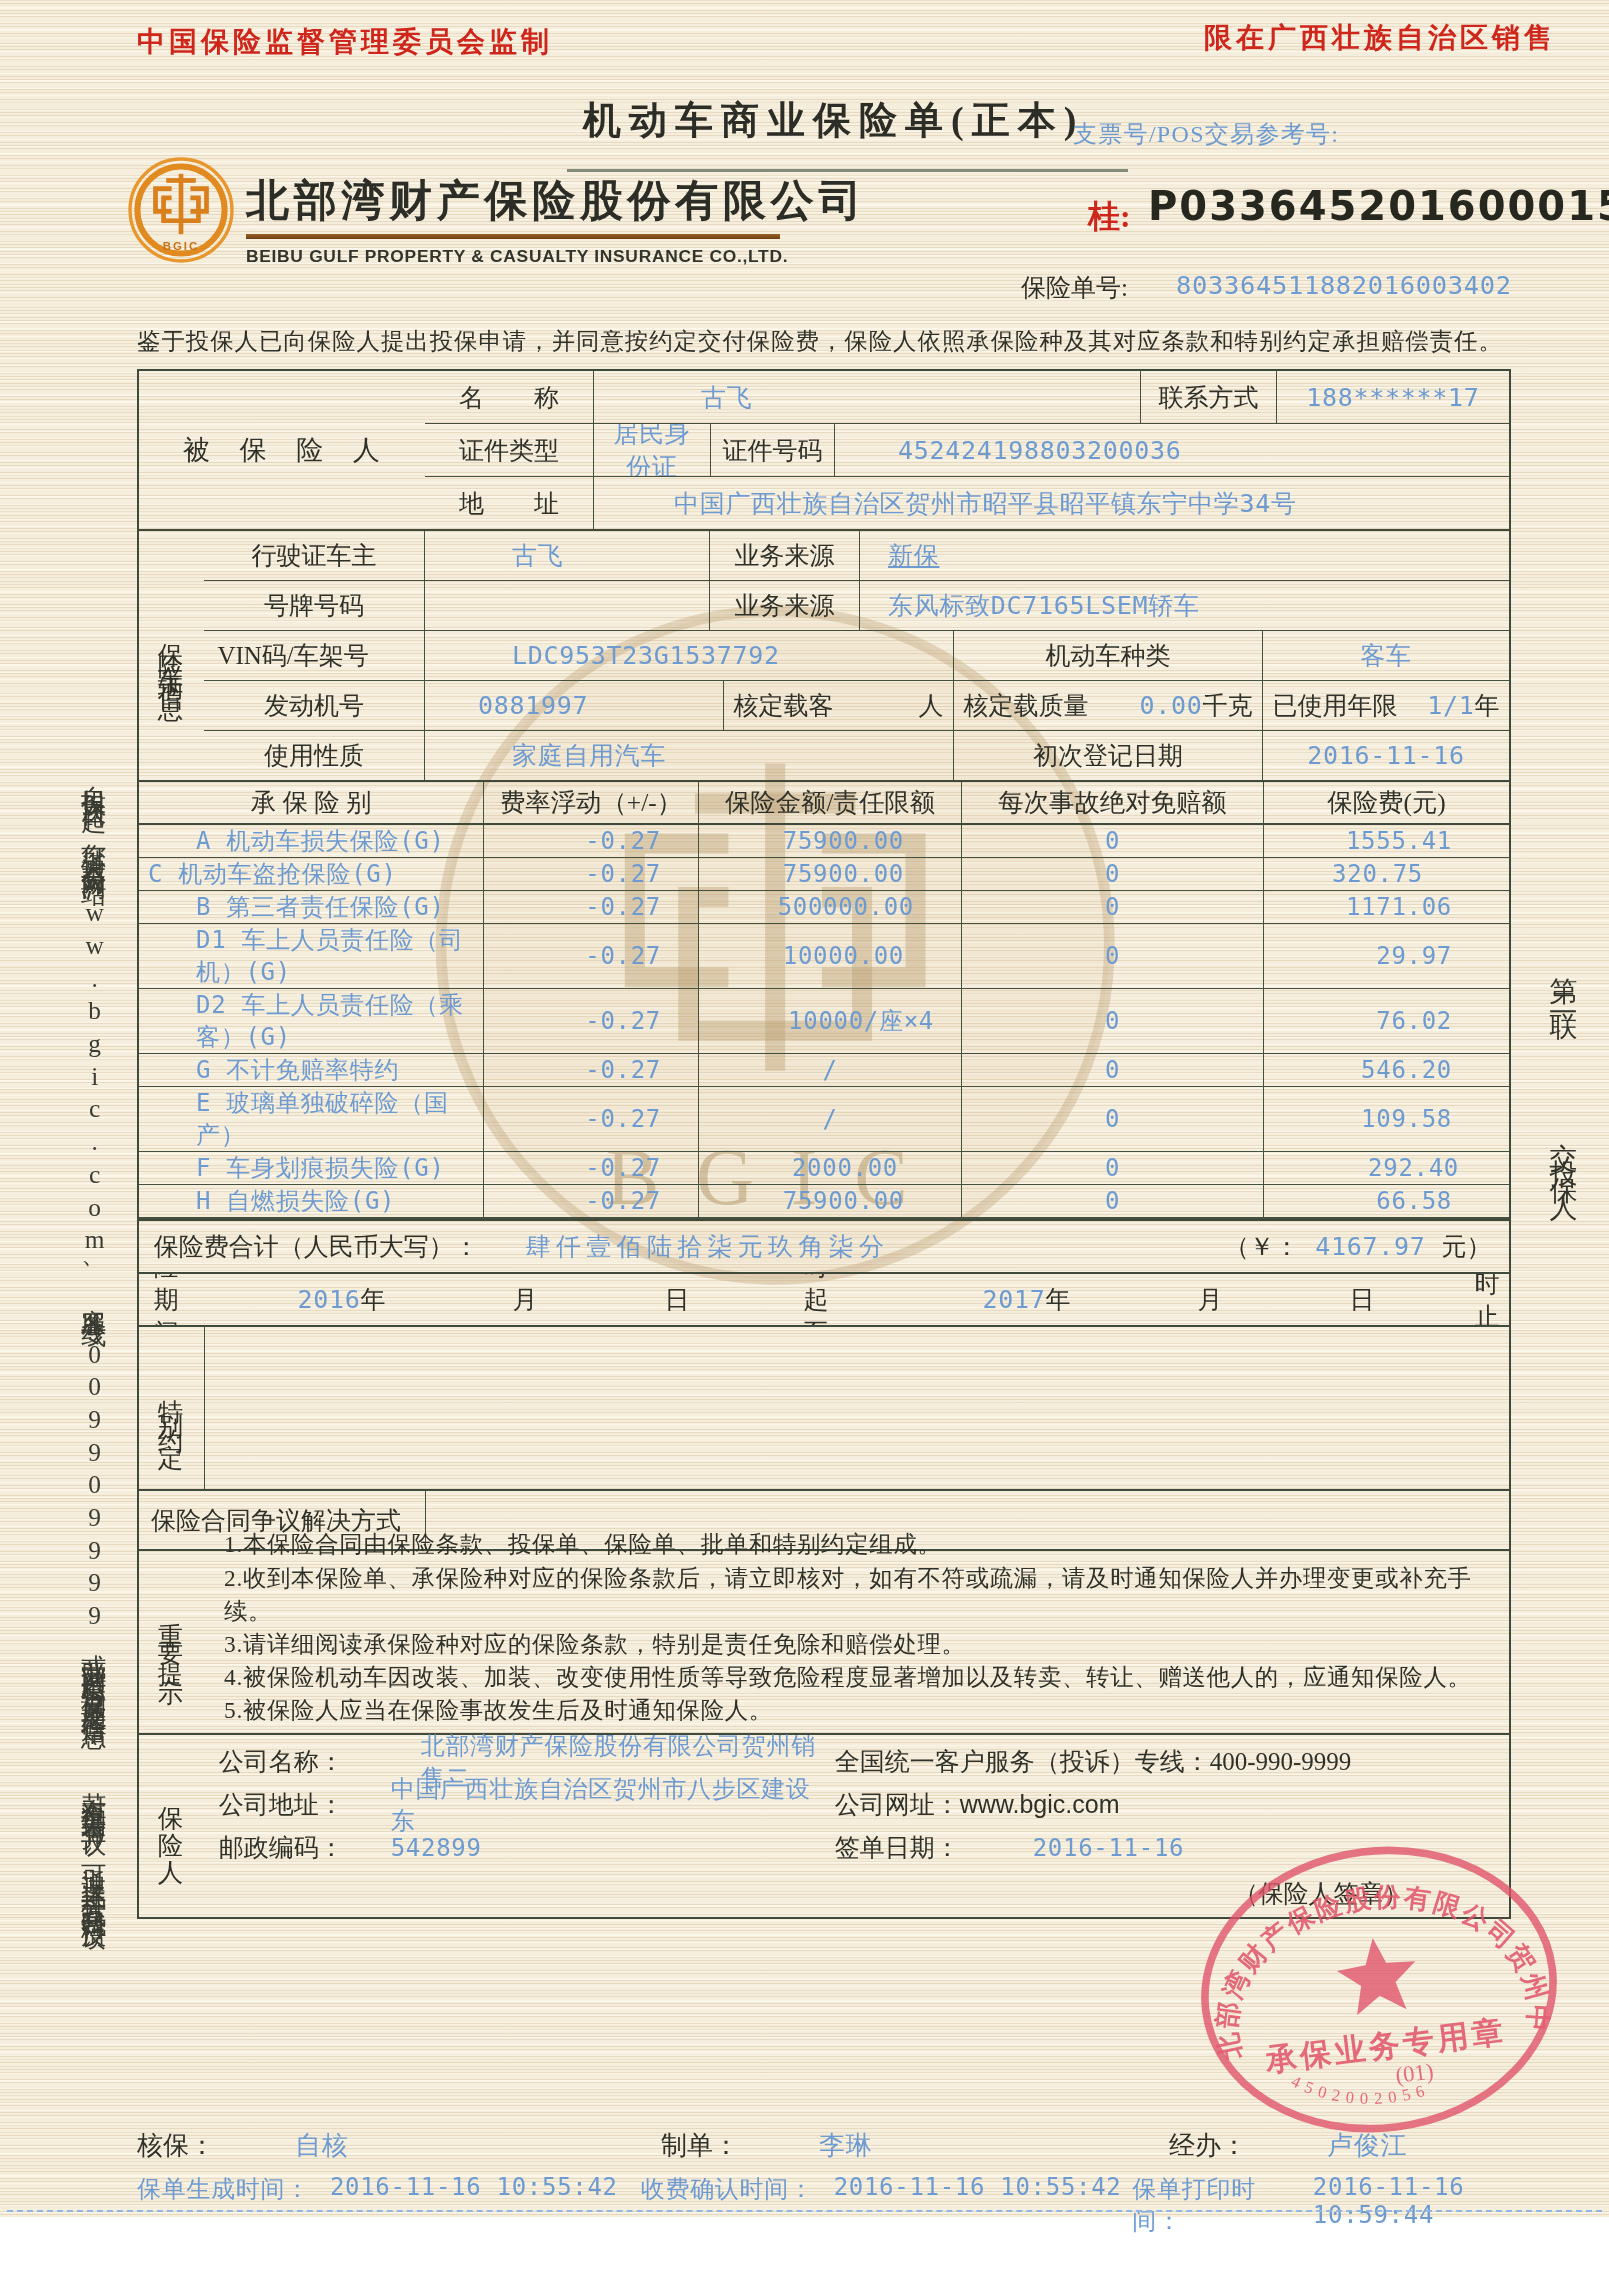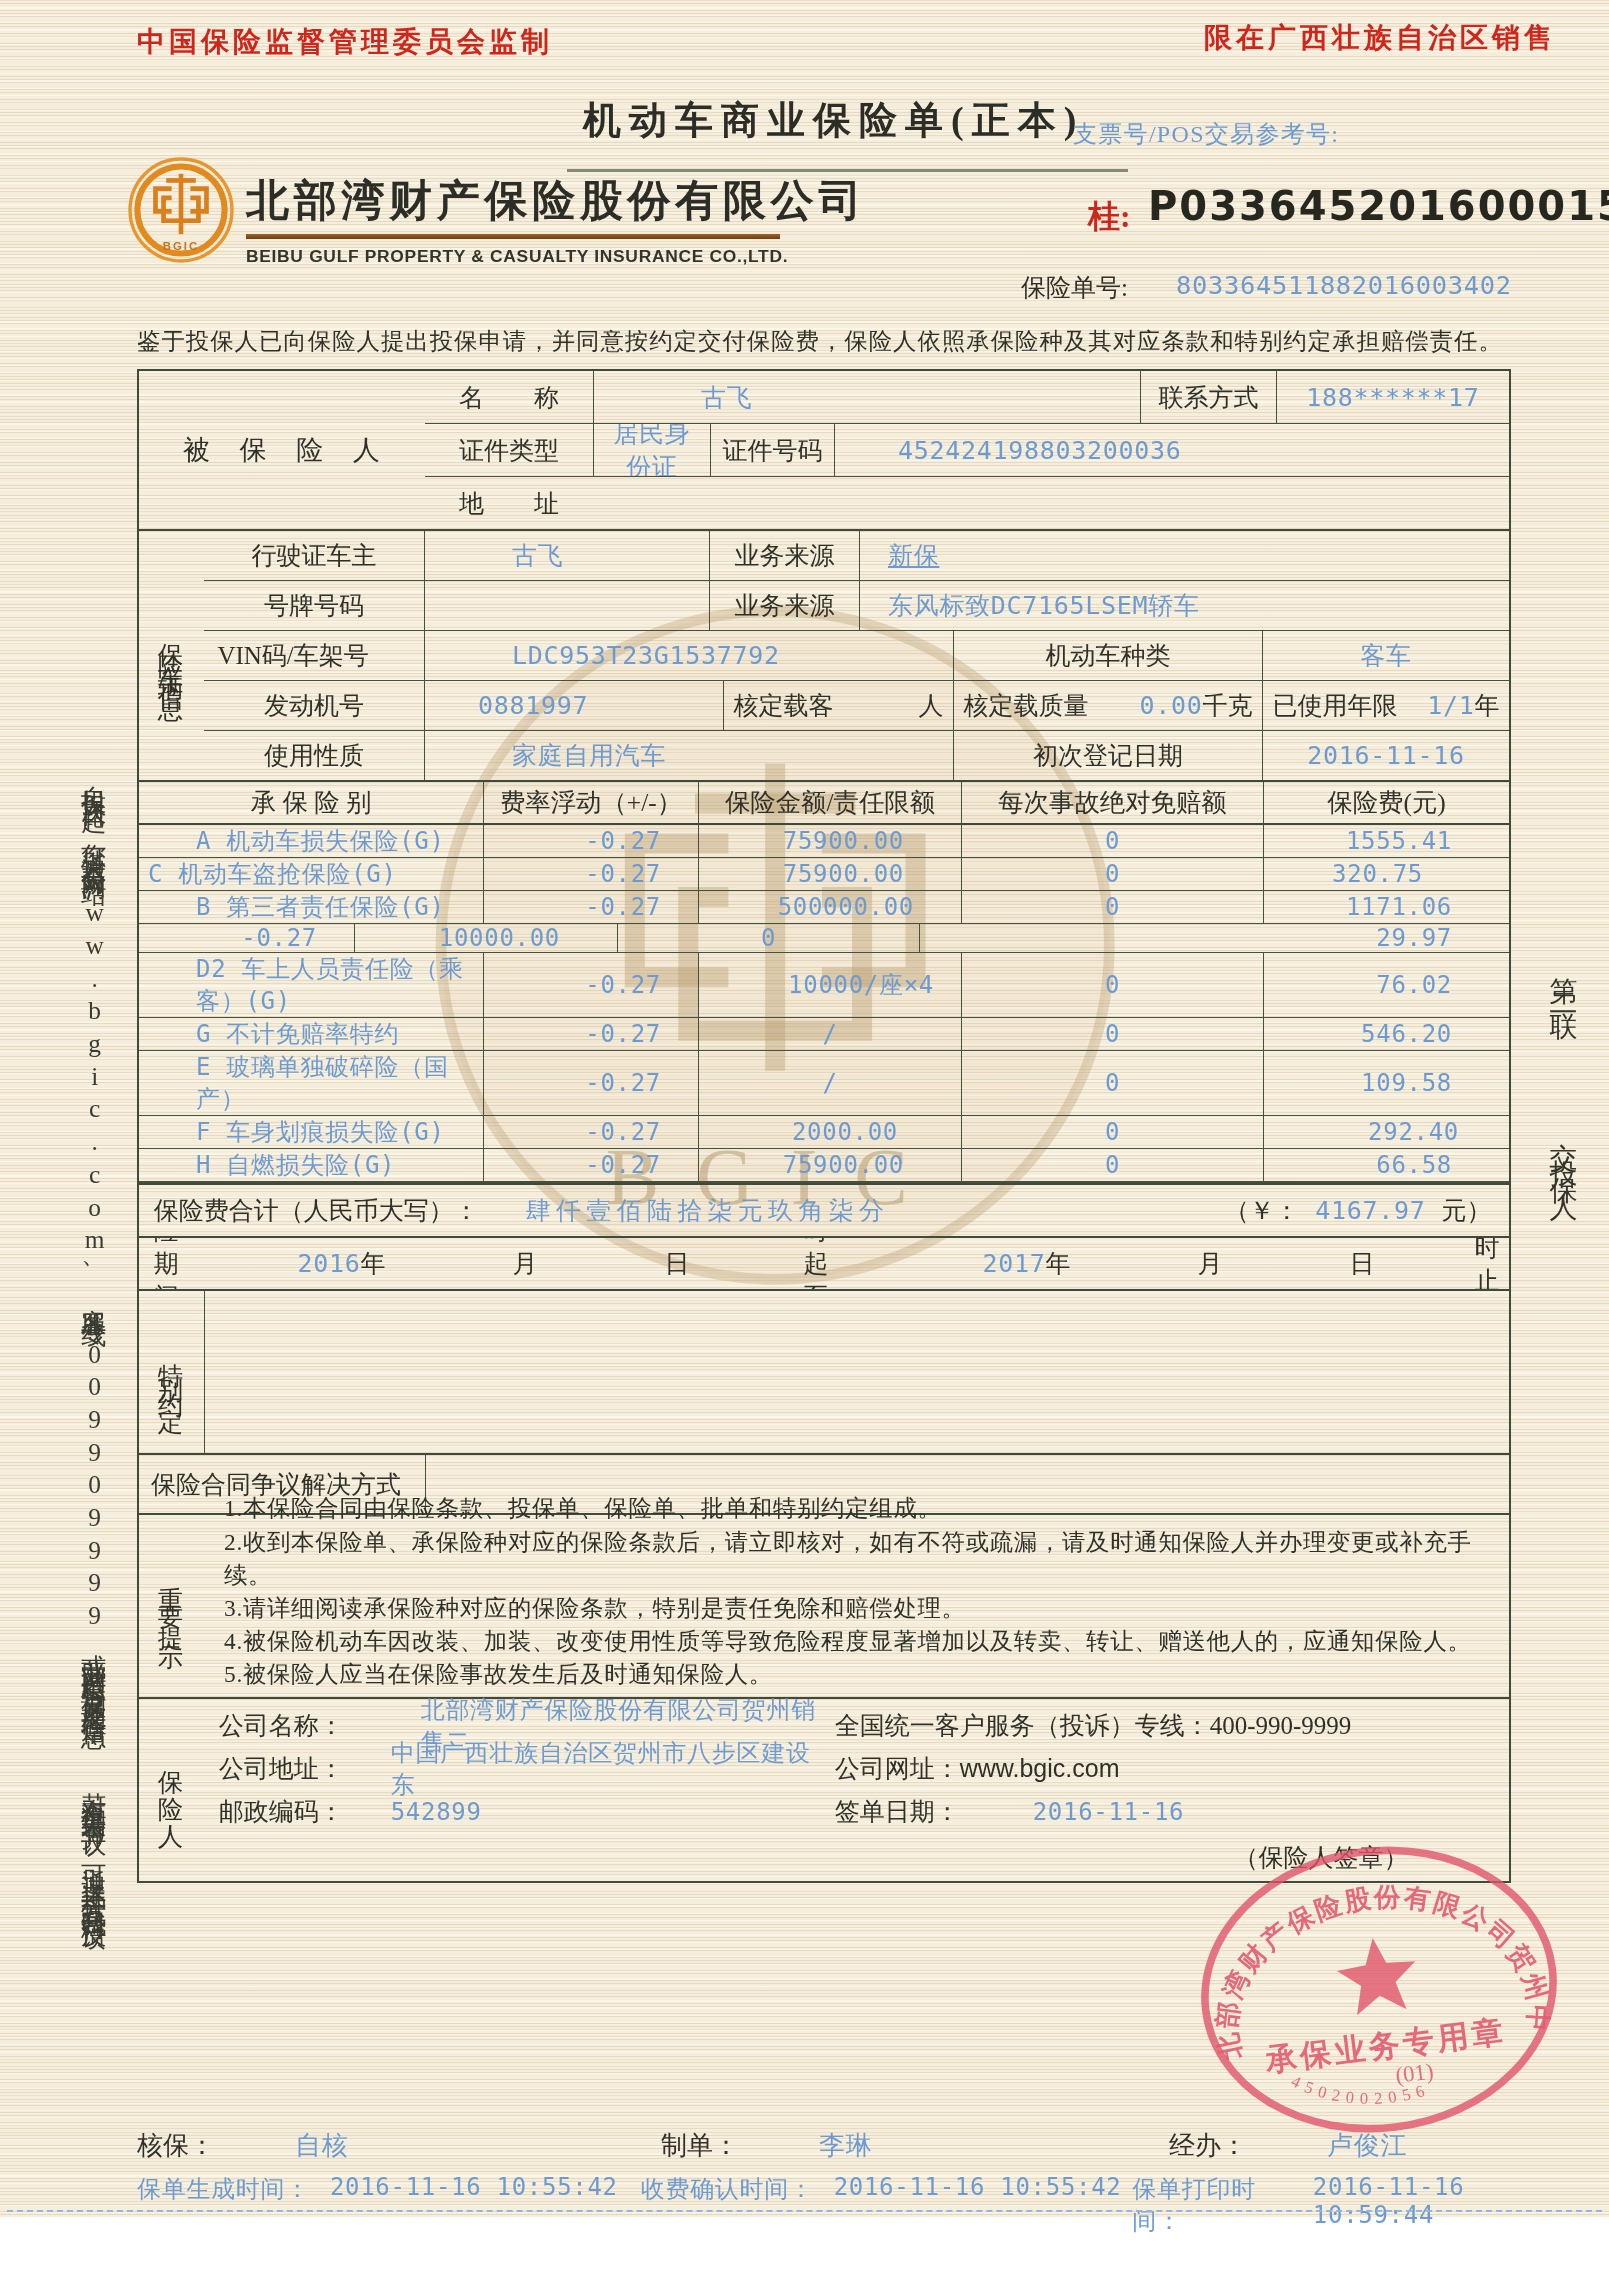--- a/index.html
+++ b/index.html
@@ -137,20 +137,21 @@
         <div class="cell cc val" style="flex:1;">188******17</div>
       </div>
       <div class="row" style="height:51px;">
         <div class="cell cc lab" style="width:168px;">证件类型</div>
         <div class="cell cc val" style="width:117px;">居民身份证</div>
         <div class="cell cc lab" style="width:124px;">证件号码</div>
         <div class="cell val" style="flex:1;padding-left:63px;">452424198803200036</div>
       </div>
       <div class="row" style="height:51px;">
         <div class="cell cc lab" style="width:168px;">地　　址</div>
+        <div class="cell val" style="flex:1;padding-left:80px;">中国广西壮族自治区贺州市昭平县昭平镇东宁中学34号</div>
       </div>
     </div>
   </div>
 
   <div class="sec" style="height:251px;">
     <div class="cell vlab" style="width:65px;">保险车辆信息</div>
     <div class="col">
       <div class="row" style="height:53px;">
         <div class="cell cc lab" style="width:220px;">行驶证车主</div>
         <div class="cell val" style="width:285px;padding-left:87px;">古飞</div>
@@ -219,20 +220,21 @@
       <div class="cell cr val covnum" style="flex:1;padding-right:86px;">320.75</div>
     </div>
     <div class="row" style="height:43px;">
       <div class="cell val covname" style="width:344px;">B 第三者责任保险(G)</div>
       <div class="cell cr val covnum" style="width:215px;padding-right:37px;">-0.27</div>
       <div class="cell cr val covnum" style="width:263px;padding-right:47px;">500000.00</div>
       <div class="cell cc val covnum" style="width:302px;">0</div>
       <div class="cell cr val covnum" style="flex:1;padding-right:57px;">1171.06</div>
     </div>
     <div class="row" style="height:43px;">
+      <div class="cell val covname" style="width:344px;">D1 车上人员责任险（司机）(G)</div>
       <div class="cell cr val covnum" style="width:215px;padding-right:37px;">-0.27</div>
       <div class="cell cr val covnum" style="width:263px;padding-right:57px;">10000.00</div>
       <div class="cell cc val covnum" style="width:302px;">0</div>
       <div class="cell cr val covnum" style="flex:1;padding-right:57px;">29.97</div>
     </div>
     <div class="row" style="height:43px;">
       <div class="cell val covname" style="width:344px;">D2 车上人员责任险（乘客）(G)</div>
       <div class="cell cr val covnum" style="width:215px;padding-right:37px;">-0.27</div>
       <div class="cell cr val covnum" style="width:263px;padding-right:27px;">10000/座×4</div>
       <div class="cell cc val covnum" style="width:302px;">0</div>

